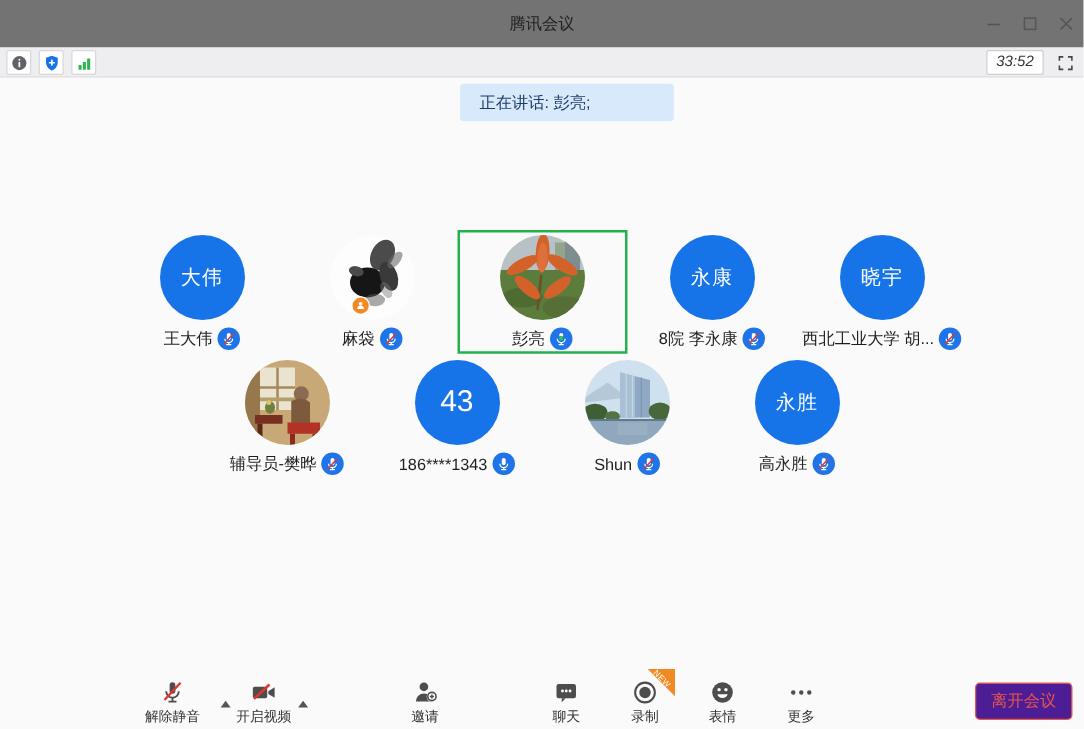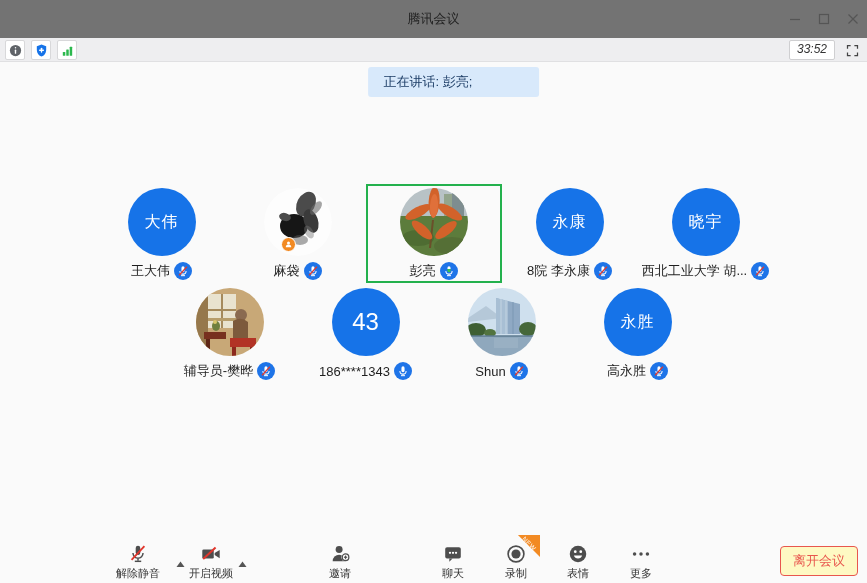--- a/index.html
+++ b/index.html
@@ -41,21 +41,21 @@
   .host-badge { position:absolute; left:50%; margin-left:-17px; top:53px; width:15px; height:15px; border-radius:50%; background:#f28a23; border:1px solid #fff; display:flex; align-items:center; justify-content:center; z-index:2; }
 
   
   .toolbar { position:absolute; left:0; right:0; bottom:0; height:48px; background:#fafafa; }
   .titem { position:absolute; top:6px; width:64px; display:flex; flex-direction:column; align-items:center; gap:1px; cursor:default; }
   .ticon { height:24px; display:flex; align-items:flex-end; justify-content:center; position:relative; }
   .tlabel { font-size:11px; color:#333; white-space:nowrap; }
   .caret { position:absolute; top:19px; }
   .new-ribbon { position:absolute; top:-6px; right:-13px; width:24px; height:24px; clip-path:polygon(8% 0,100% 0,100% 92%); background:#f28a23; }
   .new-ribbon span { position:absolute; top:5px; left:5px; font-size:6.5px; color:#fff; transform:rotate(45deg); letter-spacing:.5px; }
-  .leave-btn { position:absolute; right:9px; top:11px; width:78px; height:30px; background:#fef9c3; border:1px solid #e8564e; border-radius:4px; color:#e8564e; font-size:13px; font-family:inherit; display:flex; align-items:center; justify-content:center; cursor:pointer; }
+  .leave-btn { position:absolute; right:9px; top:11px; width:78px; height:30px; background:#4c1d95; border:1px solid #e8564e; border-radius:4px; color:#e8564e; font-size:13px; font-family:inherit; display:flex; align-items:center; justify-content:center; cursor:pointer; }
 </style>
 </head>
 <body>
 
 <div class="app">
 
   <div class="titlebar">
     <div class="title">腾讯会议</div>
     <div class="win-controls">
       <div class="win-btn">

